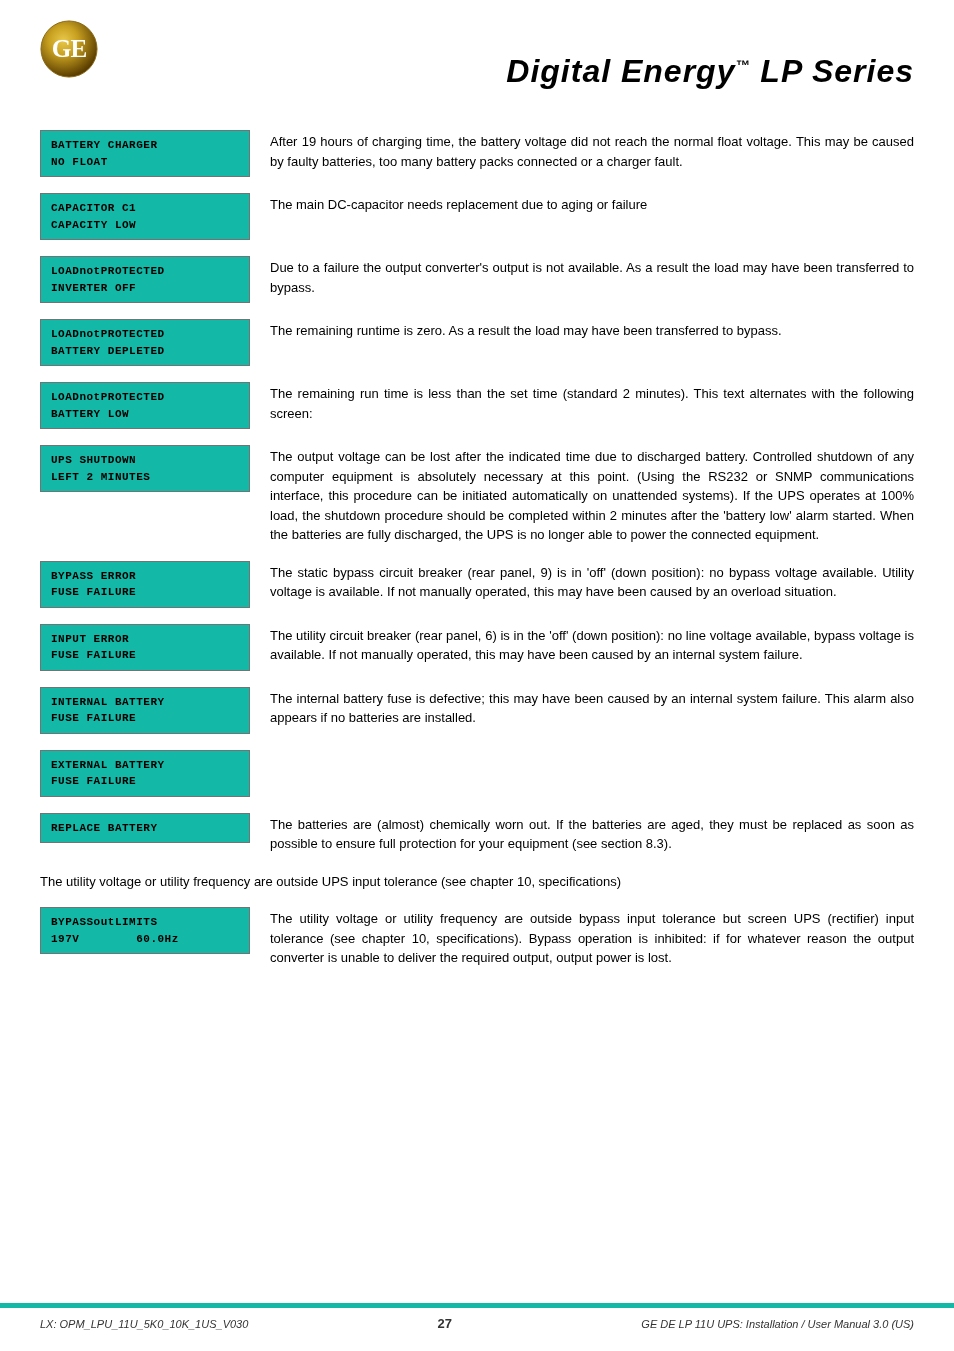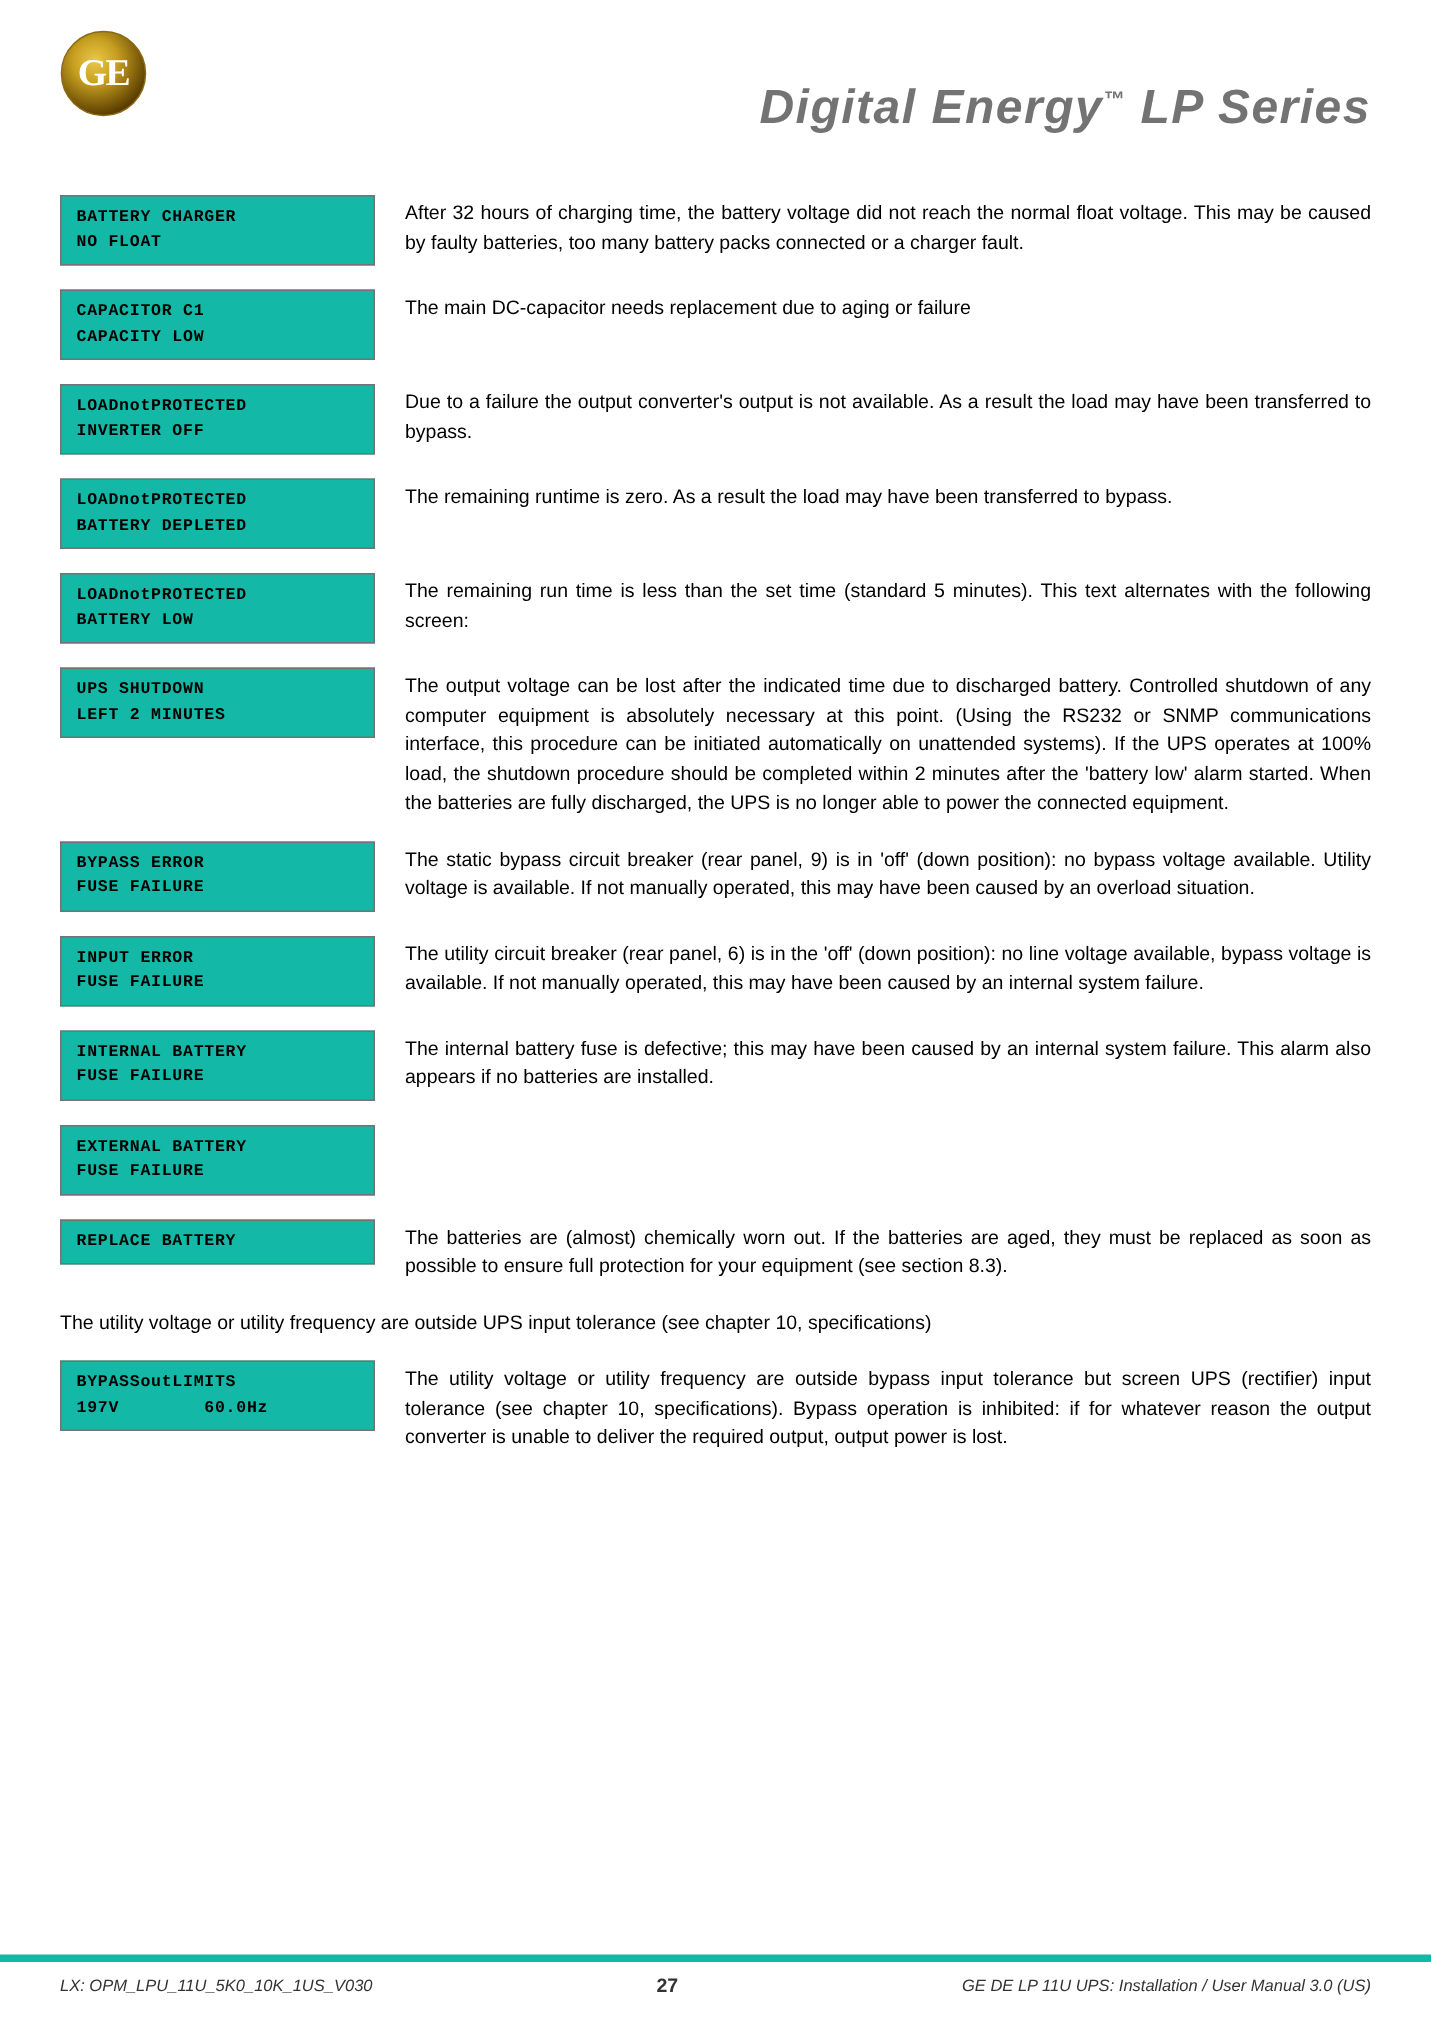--- a/index.html
+++ b/index.html
@@ -31,21 +31,21 @@
     .logo-container {
       width: 70px;
       height: 70px;
     }
 
     .header-title {
       text-align: right;
       font-size: 32px;
       font-style: italic;
       font-weight: bold;
-      color: #737373;
+      color: #000000;
       letter-spacing: 1px;
     }
 
     .header-title sup {
       font-size: 14px;
       vertical-align: super;
     }
 
     
     .content {
@@ -144,41 +144,41 @@
 
     <div class="header-title">
       <span>Digital Energy</span><sup>™</sup><span> LP Series</span>
     </div>
   </div>
 
   <div class="content">
 
     <div class="row">
       <div class="alarm-box">BATTERY CHARGER<br>NO FLOAT</div>
-      <div class="description">After 32 hours of charging time, the battery voltage did not reach the normal float voltage. This may be caused by faulty batteries, too many battery packs connected or a charger fault.</div>
+      <div class="description">After 19 hours of charging time, the battery voltage did not reach the normal float voltage. This may be caused by faulty batteries, too many battery packs connected or a charger fault.</div>
     </div>
 
     <div class="row">
       <div class="alarm-box">CAPACITOR C1<br>CAPACITY LOW</div>
       <div class="description">The main DC-capacitor needs replacement due to aging or failure</div>
     </div>
 
     <div class="row">
       <div class="alarm-box">LOADnotPROTECTED<br>INVERTER OFF</div>
       <div class="description">Due to a failure the output converter's output is not available. As a result the load may have been transferred to bypass.</div>
     </div>
 
     <div class="row">
       <div class="alarm-box">LOADnotPROTECTED<br>BATTERY DEPLETED</div>
       <div class="description">The remaining runtime is zero. As a result the load may have been transferred to bypass.</div>
     </div>
 
     <div class="row">
       <div class="alarm-box">LOADnotPROTECTED<br>BATTERY LOW</div>
-      <div class="description">The remaining run time is less than the set time (standard 5 minutes). This text alternates with the following screen:</div>
+      <div class="description">The remaining run time is less than the set time (standard 2 minutes). This text alternates with the following screen:</div>
     </div>
 
     <div class="row">
       <div class="alarm-box">UPS SHUTDOWN<br>LEFT 2 MINUTES</div>
       <div class="description">The output voltage can be lost after the indicated time due to discharged battery. Controlled shutdown of any computer equipment is absolutely necessary at this point. (Using the RS232 or SNMP communications interface, this procedure can be initiated automatically on unattended systems). If the UPS operates at 100% load, the shutdown procedure should be completed within 2 minutes after the 'battery low' alarm started. When the batteries are fully discharged, the UPS is no longer able to power the connected equipment.</div>
     </div>
 
     <div class="row">
       <div class="alarm-box">BYPASS ERROR<br>FUSE FAILURE</div>
       <div class="description">The static bypass circuit breaker (rear panel, 9) is in 'off' (down position): no bypass voltage available. Utility voltage is available. If not manually operated, this may have been caused by an overload situation.</div>

